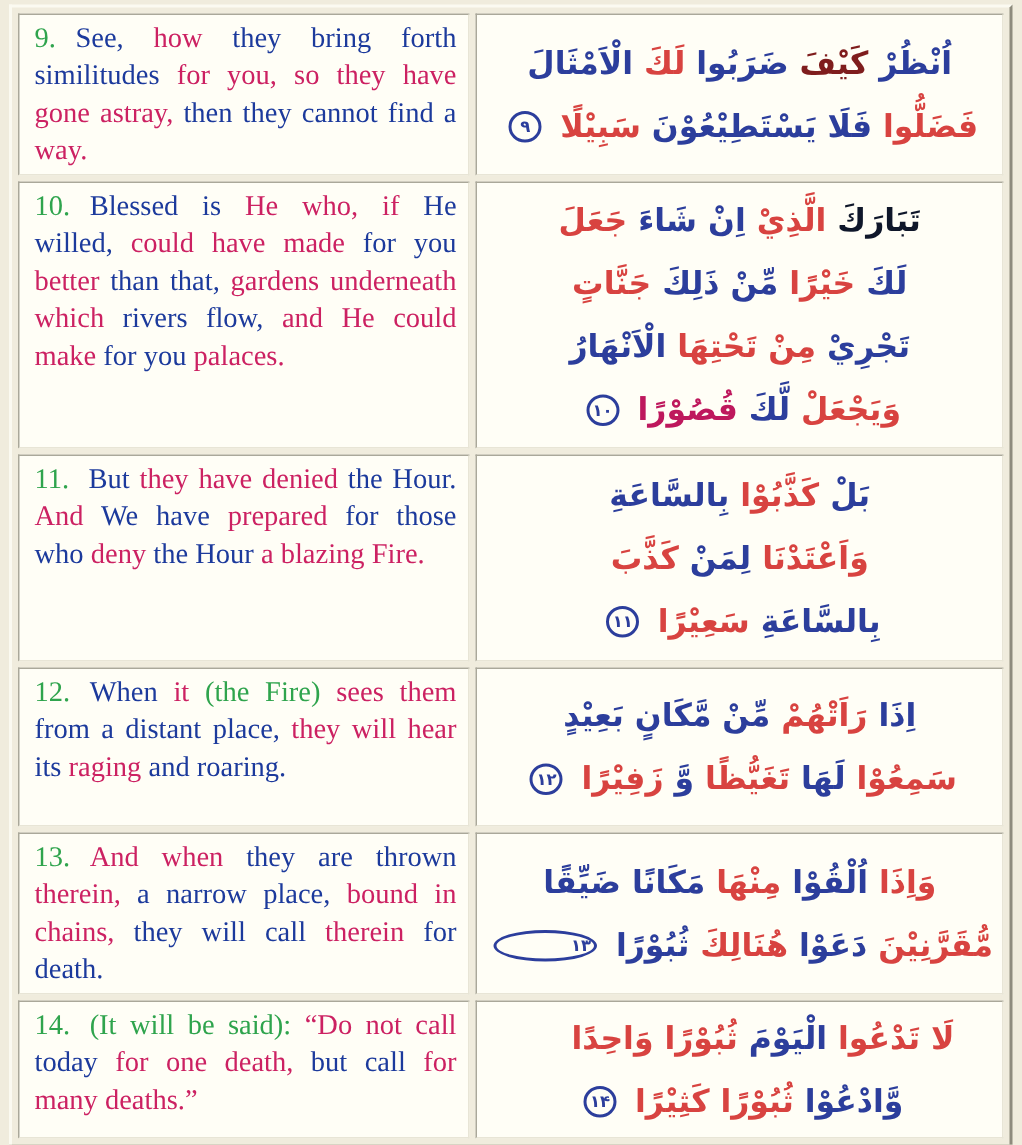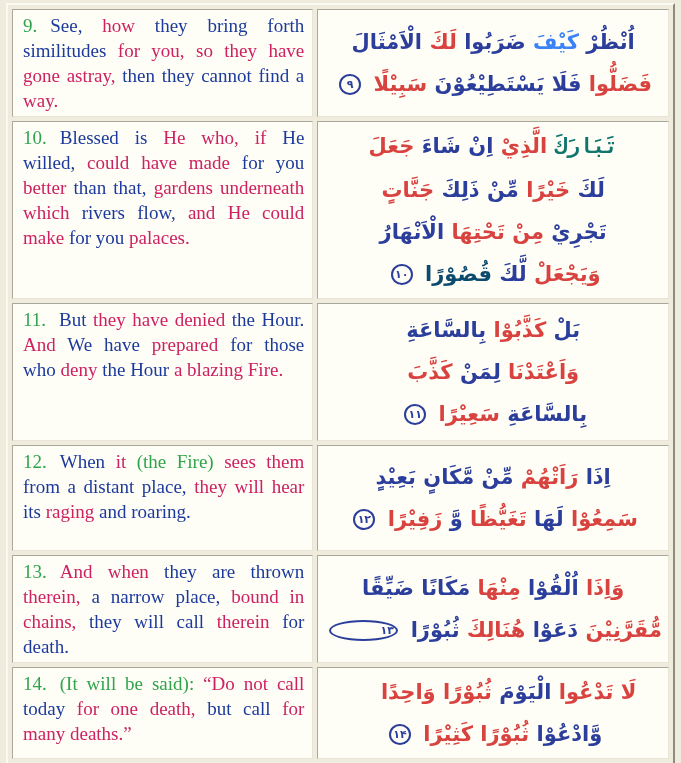--- a/index.html
+++ b/index.html
@@ -62,33 +62,33 @@
 <body>
 
 <div class="page">
   <table class="quran">
     <tbody id="rows">
         <tr>
     <td class="en">
       <span class="vnum" style="color: rgb(47, 164, 77);">9.</span><span class="en-text"><span class="seg" style="color: rgb(28, 58, 156);">See,</span> <span class="seg" style="color: rgb(204, 33, 98);">how</span> <span class="seg" style="color: rgb(28, 58, 156);">they bring forth similitudes</span> <span class="seg" style="color: rgb(204, 33, 98);">for you, so they have gone astray,</span> <span class="seg" style="color: rgb(28, 58, 156);">then they cannot find a</span> <span class="seg" style="color: rgb(204, 33, 98);">way.</span> </span>
     </td>
     <td class="ar">
-            <div class="ar-line"><span style="color: rgb(44, 62, 156);">اُنْظُرْ</span> <span style="color: #3b82f6;">كَيْفَ</span> <span style="color: rgb(44, 62, 156); margin-top: 32px;">ضَرَبُوا</span> <span style="color: rgb(216, 67, 64);">لَكَ</span> <span style="color: rgb(44, 62, 156);">الْاَمْثَالَ</span> </div>
+            <div class="ar-line"><span style="color: rgb(44, 62, 156);">اُنْظُرْ</span> <span style="color: #7f1d1d;">كَيْفَ</span> <span style="color: rgb(44, 62, 156); margin-top: 32px;">ضَرَبُوا</span> <span style="color: rgb(216, 67, 64);">لَكَ</span> <span style="color: rgb(44, 62, 156);">الْاَمْثَالَ</span> </div>
             <div class="ar-line"><span style="color: rgb(216, 67, 64);">فَضَلُّوا</span> <span style="color: rgb(44, 62, 156);">فَلَا يَسْتَطِيْعُوْنَ</span> <span style="color: rgb(216, 67, 64);">سَبِيْلًا</span> <span class="marker" style="color: rgb(44, 62, 156); border-color: rgb(44, 62, 156);">۹</span></div>
           </td>
   </tr>
         <tr>
     <td class="en">
       <span class="vnum" style="color: rgb(47, 164, 77);">10.</span><span class="en-text"><span class="seg" style="color: rgb(28, 58, 156);">Blessed is</span> <span class="seg" style="color: rgb(204, 33, 98);">He who, if</span> <span class="seg" style="color: rgb(28, 58, 156);">He willed,</span> <span class="seg" style="color: rgb(204, 33, 98);">could have made</span> <span class="seg" style="color: rgb(28, 58, 156);">for you</span> <span class="seg" style="color: rgb(204, 33, 98);">better</span> <span class="seg" style="color: rgb(28, 58, 156);">than that,</span> <span class="seg" style="color: rgb(204, 33, 98);">gardens underneath which</span> <span class="seg" style="color: rgb(28, 58, 156);">rivers flow,</span> <span class="seg" style="color: rgb(204, 33, 98);">and He could make</span> <span class="seg" style="color: rgb(28, 58, 156);">for you</span> <span class="seg" style="color: rgb(204, 33, 98);">palaces.</span> </span>
     </td>
     <td class="ar">
-            <div class="ar-line"><span style="color: #0f766e; font-family: Liberation Mono, monospace;">تَبَارَكَ</span> <span style="color: rgb(216, 67, 64);">الَّذِيْ</span> <span style="color: rgb(44, 62, 156);">اِنْ شَاءَ</span> <span style="color: rgb(216, 67, 64);">جَعَلَ</span> </div>
+            <div class="ar-line"><span style="color: #0f172a;">تَبَارَكَ</span> <span style="color: rgb(216, 67, 64);">الَّذِيْ</span> <span style="color: rgb(44, 62, 156);">اِنْ شَاءَ</span> <span style="color: rgb(216, 67, 64);">جَعَلَ</span> </div>
             <div class="ar-line"><span style="color: rgb(44, 62, 156);">لَكَ</span> <span style="color: rgb(216, 67, 64);">خَيْرًا</span> <span style="color: rgb(44, 62, 156);">مِّنْ ذَلِكَ</span> <span style="color: rgb(216, 67, 64);">جَنَّاتٍ</span> </div>
             <div class="ar-line"><span style="color: rgb(44, 62, 156);">تَجْرِيْ</span> <span style="color: rgb(216, 67, 64);">مِنْ تَحْتِهَا</span> <span style="color: rgb(44, 62, 156);">الْاَنْهَارُ</span> </div>
-            <div class="ar-line"><span style="color: rgb(216, 67, 64);">وَيَجْعَلْ</span> <span style="color: rgb(44, 62, 156);">لَّكَ</span> <span style="color: #0c4a6e;">قُصُوْرًا</span> <span class="marker" style="color: rgb(44, 62, 156); border-color: rgb(44, 62, 156);">۱۰</span></div>
+            <div class="ar-line"><span style="color: rgb(216, 67, 64);">وَيَجْعَلْ</span> <span style="color: rgb(44, 62, 156);">لَّكَ</span> <span style="color: #be185d;">قُصُوْرًا</span> <span class="marker" style="color: rgb(44, 62, 156); border-color: rgb(44, 62, 156);">۱۰</span></div>
           </td>
   </tr>
         <tr>
     <td class="en">
       <span class="vnum" style="color: rgb(47, 164, 77);">11.</span><span class="en-text"><span class="seg" style="color: rgb(28, 58, 156);">But</span> <span class="seg" style="color: rgb(204, 33, 98);">they have denied</span> <span class="seg" style="color: rgb(28, 58, 156);">the Hour.</span> <span class="seg" style="color: rgb(204, 33, 98);">And</span> <span class="seg" style="color: rgb(28, 58, 156);">We have</span> <span class="seg" style="color: rgb(204, 33, 98);">prepared</span> <span class="seg" style="color: rgb(28, 58, 156);">for those who</span> <span class="seg" style="color: rgb(204, 33, 98);">deny</span> <span class="seg" style="color: rgb(28, 58, 156);">the Hour</span> <span class="seg" style="color: rgb(204, 33, 98);">a blazing Fire.</span> </span>
     </td>
     <td class="ar">
             <div class="ar-line"><span style="color: rgb(44, 62, 156);">بَلْ</span> <span style="color: rgb(216, 67, 64);">كَذَّبُوْا</span> <span style="color: rgb(44, 62, 156);">بِالسَّاعَةِ</span> </div>
             <div class="ar-line"><span style="color: rgb(216, 67, 64);">وَاَعْتَدْنَا</span> <span style="color: rgb(44, 62, 156);">لِمَنْ</span> <span style="color: rgb(216, 67, 64);">كَذَّبَ</span> </div>
             <div class="ar-line"><span style="color: rgb(44, 62, 156);">بِالسَّاعَةِ</span> <span style="color: rgb(216, 67, 64);">سَعِيْرًا</span> <span class="marker" style="color: rgb(44, 62, 156); border-color: rgb(44, 62, 156);">۱۱</span></div>

